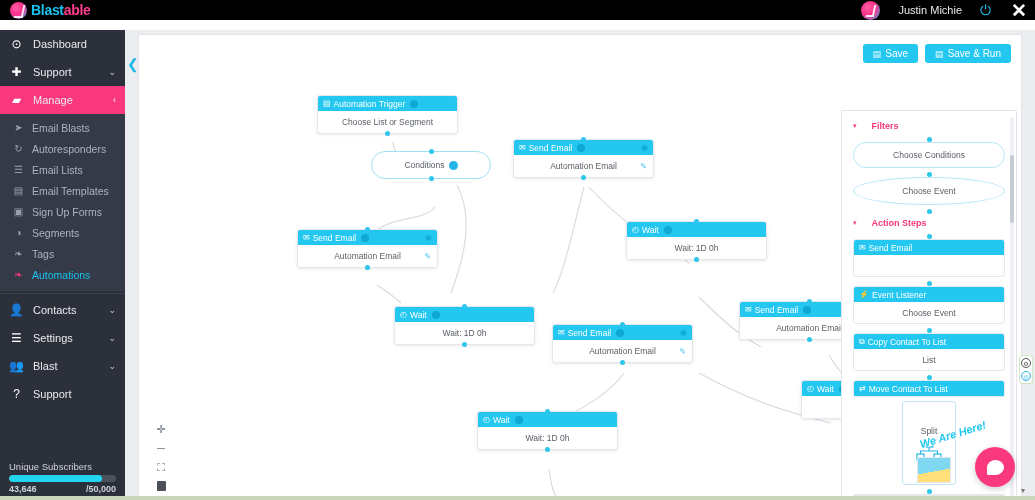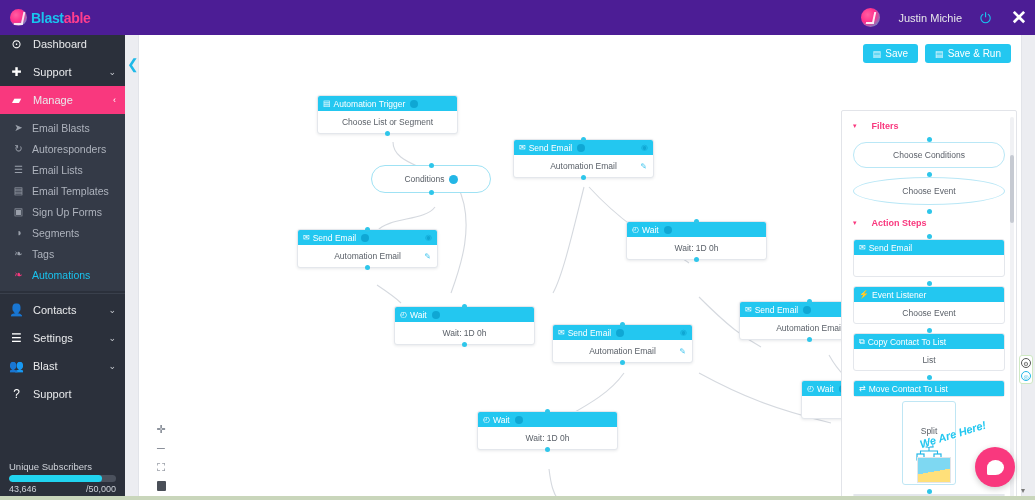--- a/index.html
+++ b/index.html
@@ -3,22 +3,22 @@
 <meta charset="utf-8">
 <style>
   * { box-sizing: border-box; margin:0; padding:0; }
   body {
     width:1035px; height:500px; overflow:hidden;
     font-family:"Liberation Sans", sans-serif;
     background:#ffffff; position:relative;
   }
   
   #topbar{
-    position:absolute; top:0; left:0; width:1035px; height:35px;
-    background:#4c1d95; display:flex; align-items:center; z-index:40;
+    position:absolute; top:0; left:0; width:1035px; height:20px;
+    background:#000000; display:flex; align-items:center; z-index:40;
   }
   #logo-wrap{ width:125px; height:30px; display:flex; align-items:center; padding-left:10px; gap:4px; }
   .logo-mark{ width:17px; height:17px; border-radius:50%;
     background:radial-gradient(circle at 35% 35%, #ff5fa2 0%, #ff2e8b 45%, #20bdf0 100%);
     position:relative; flex:none; }
   .logo-mark:after{ content:""; position:absolute; left:5px; top:3px; width:7px; height:11px;
      border-right:2px solid #fff; border-bottom:2px solid #fff; transform:skewX(-12deg); opacity:.85;}
   .logo-text{ font-size:14px; font-weight:bold; letter-spacing:-.3px; }
   .logo-text .c1{ color:#19c3ee; } .logo-text .c2{ color:#ff3d8e; }
   #topbar-right{ margin-left:auto; display:flex; align-items:center; gap:18px; padding-right:6px; }
@@ -44,21 +44,21 @@
   .sub-item{ height:21px; display:flex; align-items:center; padding:0 9px 0 12px; gap:7px;
      color:#aeb3bd; font-size:10.5px; }
   .sub-item .ico{ width:13px; text-align:center; font-size:10px; flex:none; color:#9aa0ab;}
   .sub-item.sel{ color:#19c3ee; }
   .sub-item.sel .ico{ color:#f9387e; }
   #sb-divider{ height:1px; background:#3a404c; margin:2px 0;}
   #subs-box{ position:absolute; bottom:6px; left:0; width:125px; padding:0 9px; }
   #subs-label{ color:#cfd3da; font-size:9.5px; margin-bottom:3px;}
   #subs-bar{ height:7px; border-radius:4px; background:#4b515d; overflow:hidden; position:relative;}
   #subs-fill{ height:100%; width:87%; background:#21d4f0; border-radius:4px;}
-  #subs-nums{ display:flex; justify-content:space-between; margin-top:2px;}
+  #subs-nums{ display:flex; justify-content:space-between; margin-top:2px;font-weight:bold;}
   #subs-nums span{ color:#cfd3da; font-size:9px;}
 
   
   #workspace{ position:absolute; top:30px; left:125px; width:910px; height:470px; background:#ecedf1; }
   #collapse-handle{ position:absolute; left:2px; top:26px; color:#1fb9e8; font-size:14px; z-index:20;}
   #canvas{
     position:absolute; left:13px; top:4px; width:884px; height:466px;
     background:#ffffff; border:1px solid #e2e4e9; overflow:hidden;
   }
   
@@ -290,21 +290,21 @@
         <span class="ico">▤</span>
         <span class="node-title">Automation Trigger</span>
         <span class="info"></span>
       </div>
       <div class="node-body">
         <span>Choose List or Segment</span>
       </div>
       <div class="dot bot"></div>
     </div>
 
-    <div id="node-conditions" style="left:232px; top:130px;text-align:center;">
+    <div id="node-conditions" style="left:232px; top:116px;text-align:center;">
       <span class="lbl">Conditions</span>
       <span class="info"></span>
       <div class="dot top"></div>
       <div class="dot bot"></div>
     </div>
 
     <div class="node" style="left:374px; top:104px;">
       <div class="node-head">
         <span class="ico">✉</span>
         <span class="node-title">Send Email</span>

